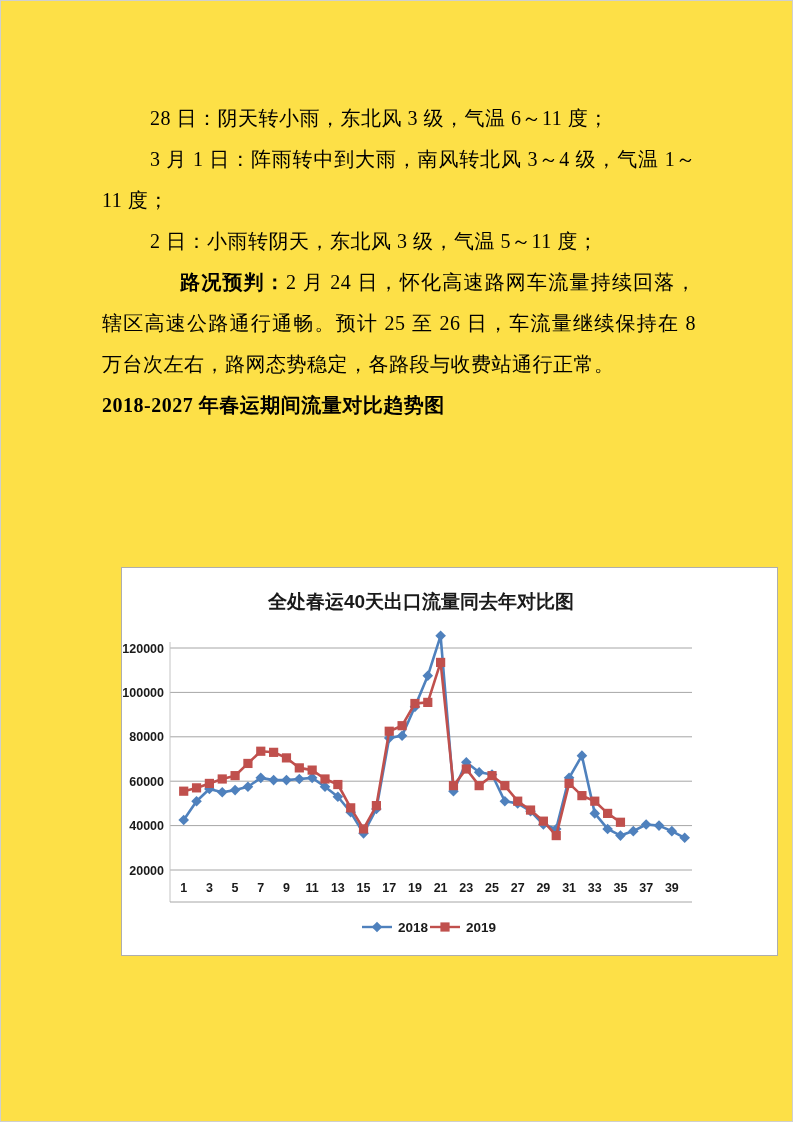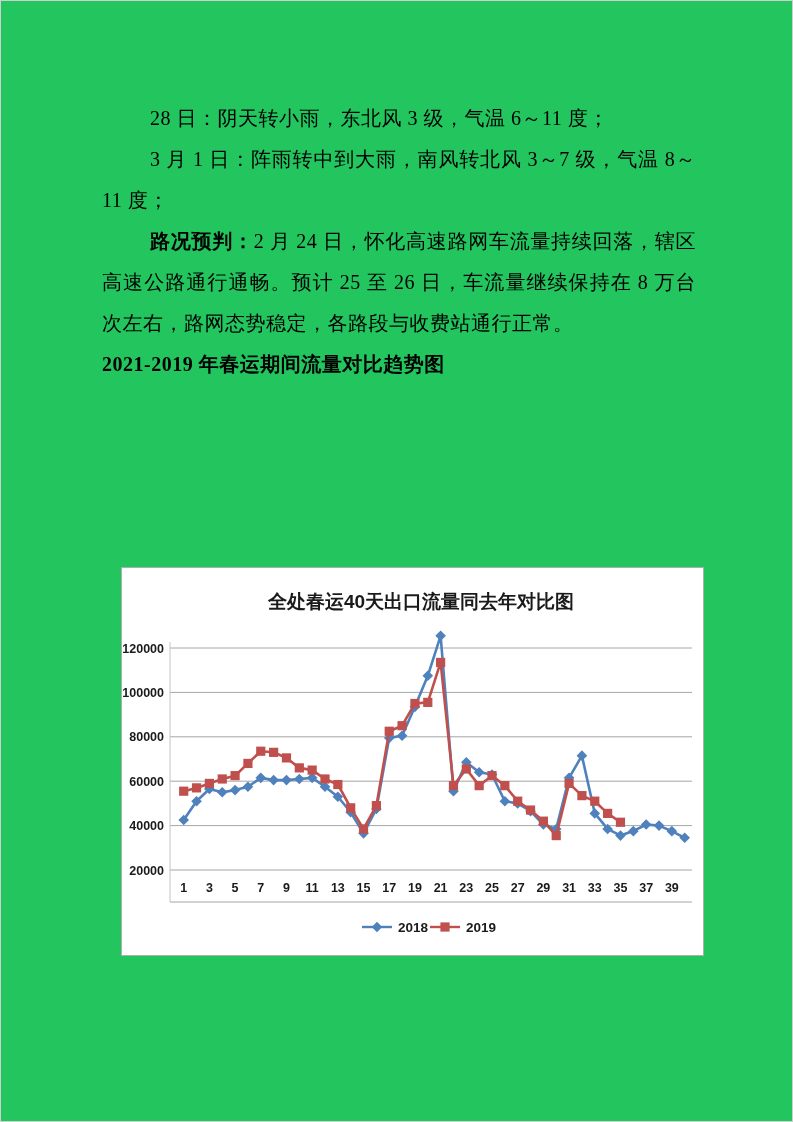--- a/index.html
+++ b/index.html
@@ -1,69 +1,70 @@
 <!DOCTYPE html>
 <html><head>
 <meta charset="utf-8">
 <style>
   html,body{margin:0;padding:0;background:#e9e9e9;}
   .page{
     position:relative;
     width:793px;height:1122px;
     margin:0 auto;
-    background:#22c55e;
+    background:#fde047;
     border:1px solid #cfcfcf;
     box-sizing:border-box;
     font-family:"Liberation Serif","DejaVu Serif",serif;
     color:#000;
     overflow:hidden;
   }
   .doc-body{
     position:absolute;
     left:101px;top:97px;
     width:594px;
   }
   .doc-body p{
     margin:0;
     font-size:20px;
     line-height:41px;
     text-align:justify;
     text-indent:2.4em;
     letter-spacing:0.5px;
   }
-  .doc-body p b{font-weight:bold;}
+  .doc-body p b{font-weight:bold;margin-left:30px;}
   .section-heading{
     margin:44px 0 0 0;
     font-size:21px;
     font-weight:bold;
     text-align:center;
     text-indent:0 !important;
     letter-spacing:1px;
   }
   .chart-frame{
     position:absolute;
     left:120px;top:566px;
-    width:583px;height:389px;
+    width:657px;height:389px;
     border:1px solid #aeaeae;
     box-sizing:border-box;
     background:#ffffff;
   }
   .chart-frame svg{display:block;}
 </style>
 </head>
 <body>
 
 <div class="page">
   <div class="doc-body">
     <div id="paragraphs">
         <p>28 日：阴天转小雨，东北风 3 级，气温 6～11 度；</p>
-        <p>3 月 1 日：阵雨转中到大雨，南风转北风 3～7 级，气温 8～11 度；</p>
+        <p>3 月 1 日：阵雨转中到大雨，南风转北风 3～4 级，气温 1～11 度；</p>
+        <p>2 日：小雨转阴天，东北风 3 级，气温 5～11 度；</p>
         <p><b>路况预判：</b>2 月 24 日，怀化高速路网车流量持续回落，辖区高速公路通行通畅。预计 25 至 26 日，车流量继续保持在 8 万台次左右，路网态势稳定，各路段与收费站通行正常。</p>
       </div>
-    <p class="section-heading">2021-2019 年春运期间流量对比趋势图</p>
+    <p class="section-heading">2018-2027 年春运期间流量对比趋势图</p>
   </div>
 
   <div class="chart-frame" id="chart-frame">
       <svg viewBox="0 0 581 387" width="581" height="387">
         <text x="299" y="40" text-anchor="middle" font-family="&quot;Liberation Sans&quot;,&quot;DejaVu Sans&quot;,sans-serif" font-size="19" font-weight="bold" fill="#1a1a1a">全处春运40天出口流量同去年对比图</text>
         <g>
           <line x1="48" y1="302" x2="570" y2="302" stroke="#A6A6A6" stroke-width="1"></line>
           <line x1="48" y1="257.6" x2="570" y2="257.6" stroke="#A6A6A6" stroke-width="1"></line>
           <line x1="48" y1="213.2" x2="570" y2="213.2" stroke="#A6A6A6" stroke-width="1"></line>
           <line x1="48" y1="168.8" x2="570" y2="168.8" stroke="#A6A6A6" stroke-width="1"></line>

